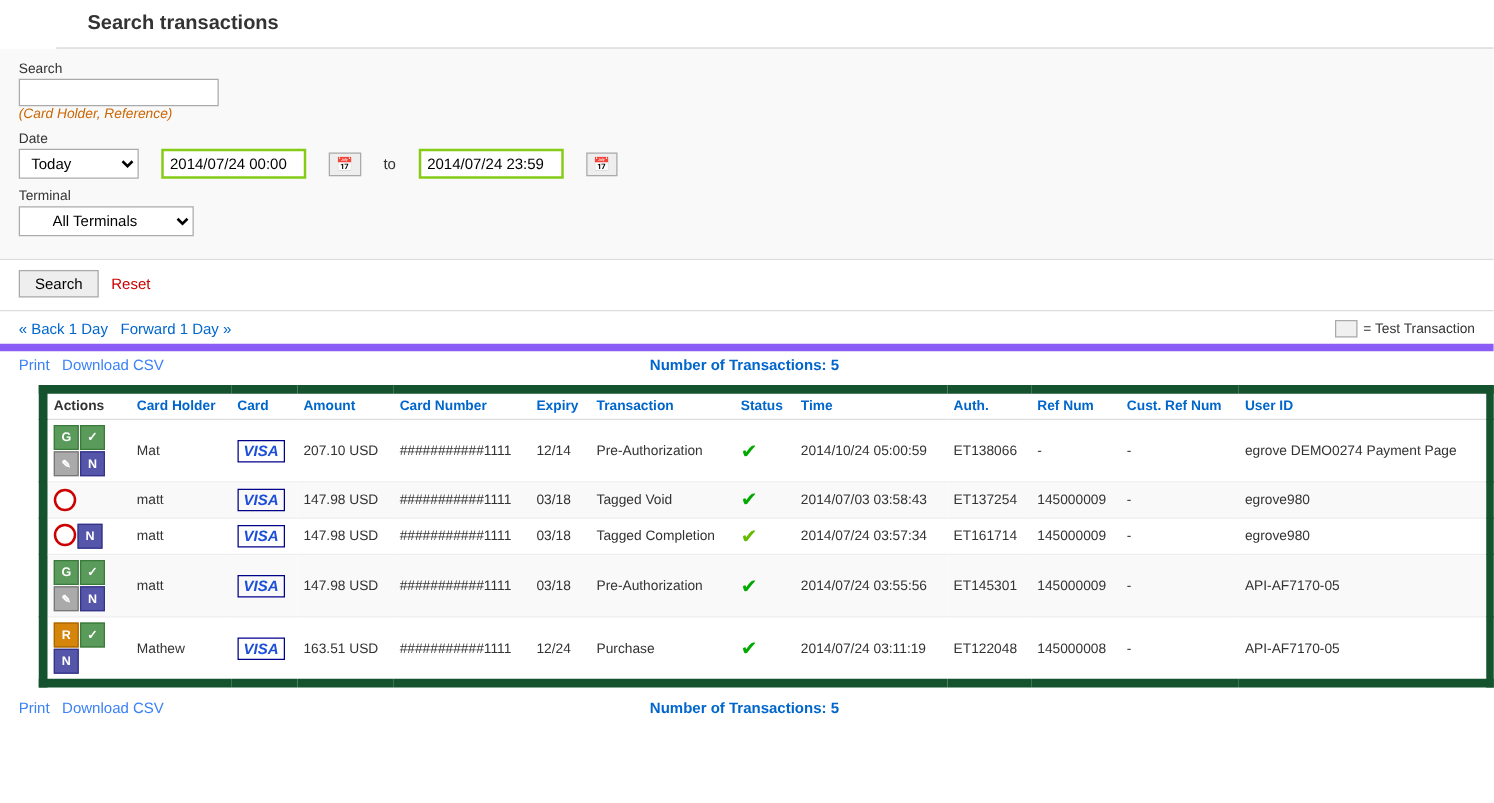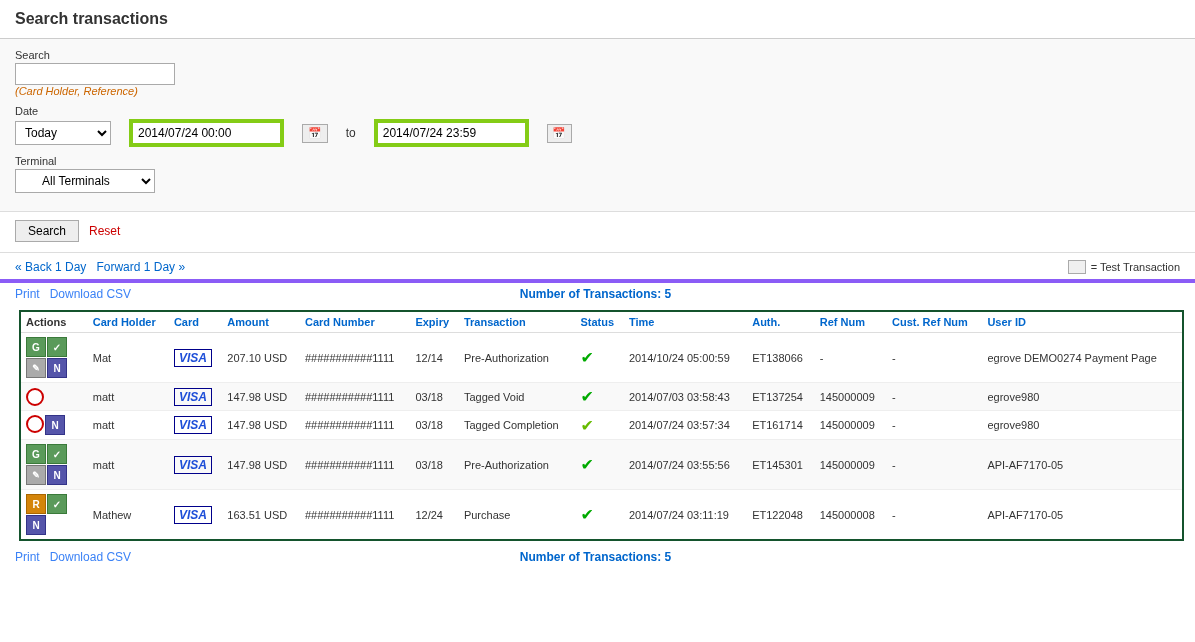--- a/index.html
+++ b/index.html
@@ -1,52 +1,52 @@
 <!DOCTYPE html>
 <html><head>
   <meta charset="utf-8">
   <style>
     * { box-sizing: border-box; margin: 0; padding: 0; }
     body { font-family: Arial, sans-serif; font-size: 12px; background: #fff; color: #333; }
     
-    .page-header { padding: 10px 15px; border-bottom: 1px solid #ccc; }
+    .page-header { padding: 10px 25px; border-bottom: 1px solid #ccc; margin-left: 45px; }
     .page-header h1 { font-size: 16px; font-weight: bold; }
     
     .search-section { padding: 10px 15px; background: #f9f9f9; }
     .form-row { margin-bottom: 8px; }
     .form-label { display: block; font-size: 11px; color: #333; margin-bottom: 2px; }
     .form-hint { font-size: 11px; color: #cc6600; font-style: italic; }
     
     .search-input { width: 160px; border: 1px solid #aaa; padding: 3px 5px; font-size: 12px; }
     
     .date-row { display: flex; align-items: center; gap: 18px; }
     .date-select { border: 1px solid #aaa; padding: 3px 5px; font-size: 12px; background: #fff; }
-    .date-input { border: 4px solid #84cc16; padding: 3px 5px; font-size: 12px; width: 155px; }
+    .date-input { border: 2px solid #84cc16; padding: 3px 5px; font-size: 12px; width: 116px; }
     .cal-btn { border: 1px solid #aaa; background: #eee; padding: 2px 5px; cursor: pointer; font-size: 11px; }
     
     .merchant-value { font-size: 12px; }
     
     .terminal-select { border: 1px solid #aaa; padding: 3px 22px; font-size: 12px; background: #fff; min-width: 140px; }
     
     .button-row { padding: 8px 15px; border-top: 1px solid #ddd; background: #fff; display: flex; gap: 10px; align-items: center; }
     .search-btn { border: 1px solid #aaa; background: #eee; padding: 3px 12px; font-size: 12px; cursor: pointer; }
     .reset-link { color: #cc0000; text-decoration: none; font-size: 12px; cursor: pointer; }
     
-    .nav-section { padding: 5px 15px; display: flex; justify-content: space-between; border-bottom: 4px solid #8b5cf6; }
+    .nav-section { padding: 5px 15px; display: flex; justify-content: space-between; border-bottom: 6px solid #8b5cf6; }
     .nav-links { display: flex; gap: 10px; }
     .nav-links a { color: #0066cc; text-decoration: none; font-size: 12px; }
     .test-indicator { display: flex; align-items: center; gap: 5px; font-size: 11px; padding-left: 40px; }
     .test-box { width: 18px; height: 14px; border: 1px solid #aaa; background: #f0f0f0; }
     
     .table-header-row { padding: 4px 15px; display: flex; justify-content: space-between; align-items: center; }
     .table-actions { display: flex; gap: 10px; }
     .table-actions a { color: #3b82f6; text-decoration: none; font-size: 12px; }
     .tx-count { color: #0066cc; font-size: 12px; font-weight: bold; }
     
-    .transactions-table { width: 100%; border-collapse: collapse; border: 2px solid #14532d; margin: 5px 4px; }
+    .transactions-table { width: 100%; border-collapse: collapse; border: 7px solid #14532d; margin: 5px 16px; }
     .transactions-table th { background: #fff; border-bottom: 1px solid #ddd; padding: 4px 5px; text-align: left; font-size: 11px; white-space: nowrap; }
     .transactions-table th a { color: #0066cc; text-decoration: none; }
     .transactions-table td { padding: 4px 5px; border-bottom: 1px solid #eee; font-size: 11px; vertical-align: middle; white-space: nowrap; }
     .transactions-table tr:nth-child(even) { background: #f9f9f9; }
     .transactions-table tr:nth-child(odd) { background: #fff; }
     
     .table-wrapper { padding: 0 15px; }
     
     .action-icons { display: flex; flex-wrap: wrap; width: 50px; gap: 1px; }
     .action-icon { width: 20px; height: 20px; border: 1px solid #888; background: #fff; display: flex; align-items: center; justify-content: center; font-size: 10px; font-weight: bold; cursor: pointer; }

